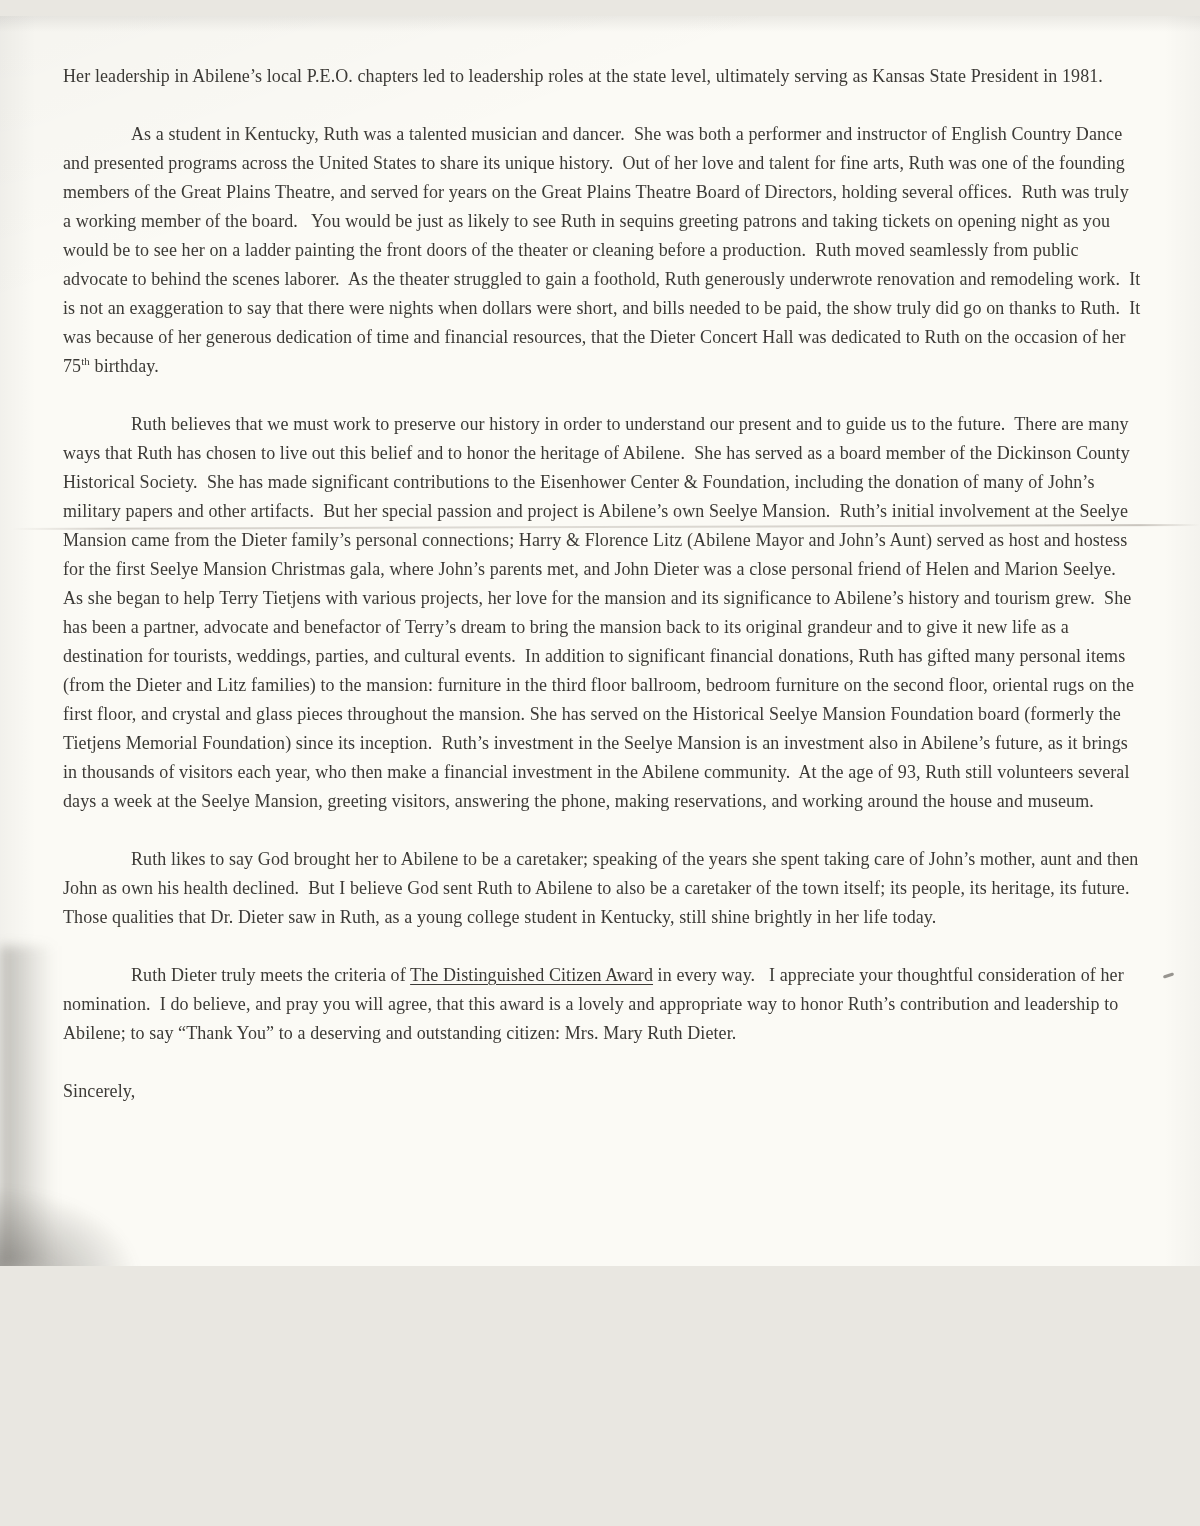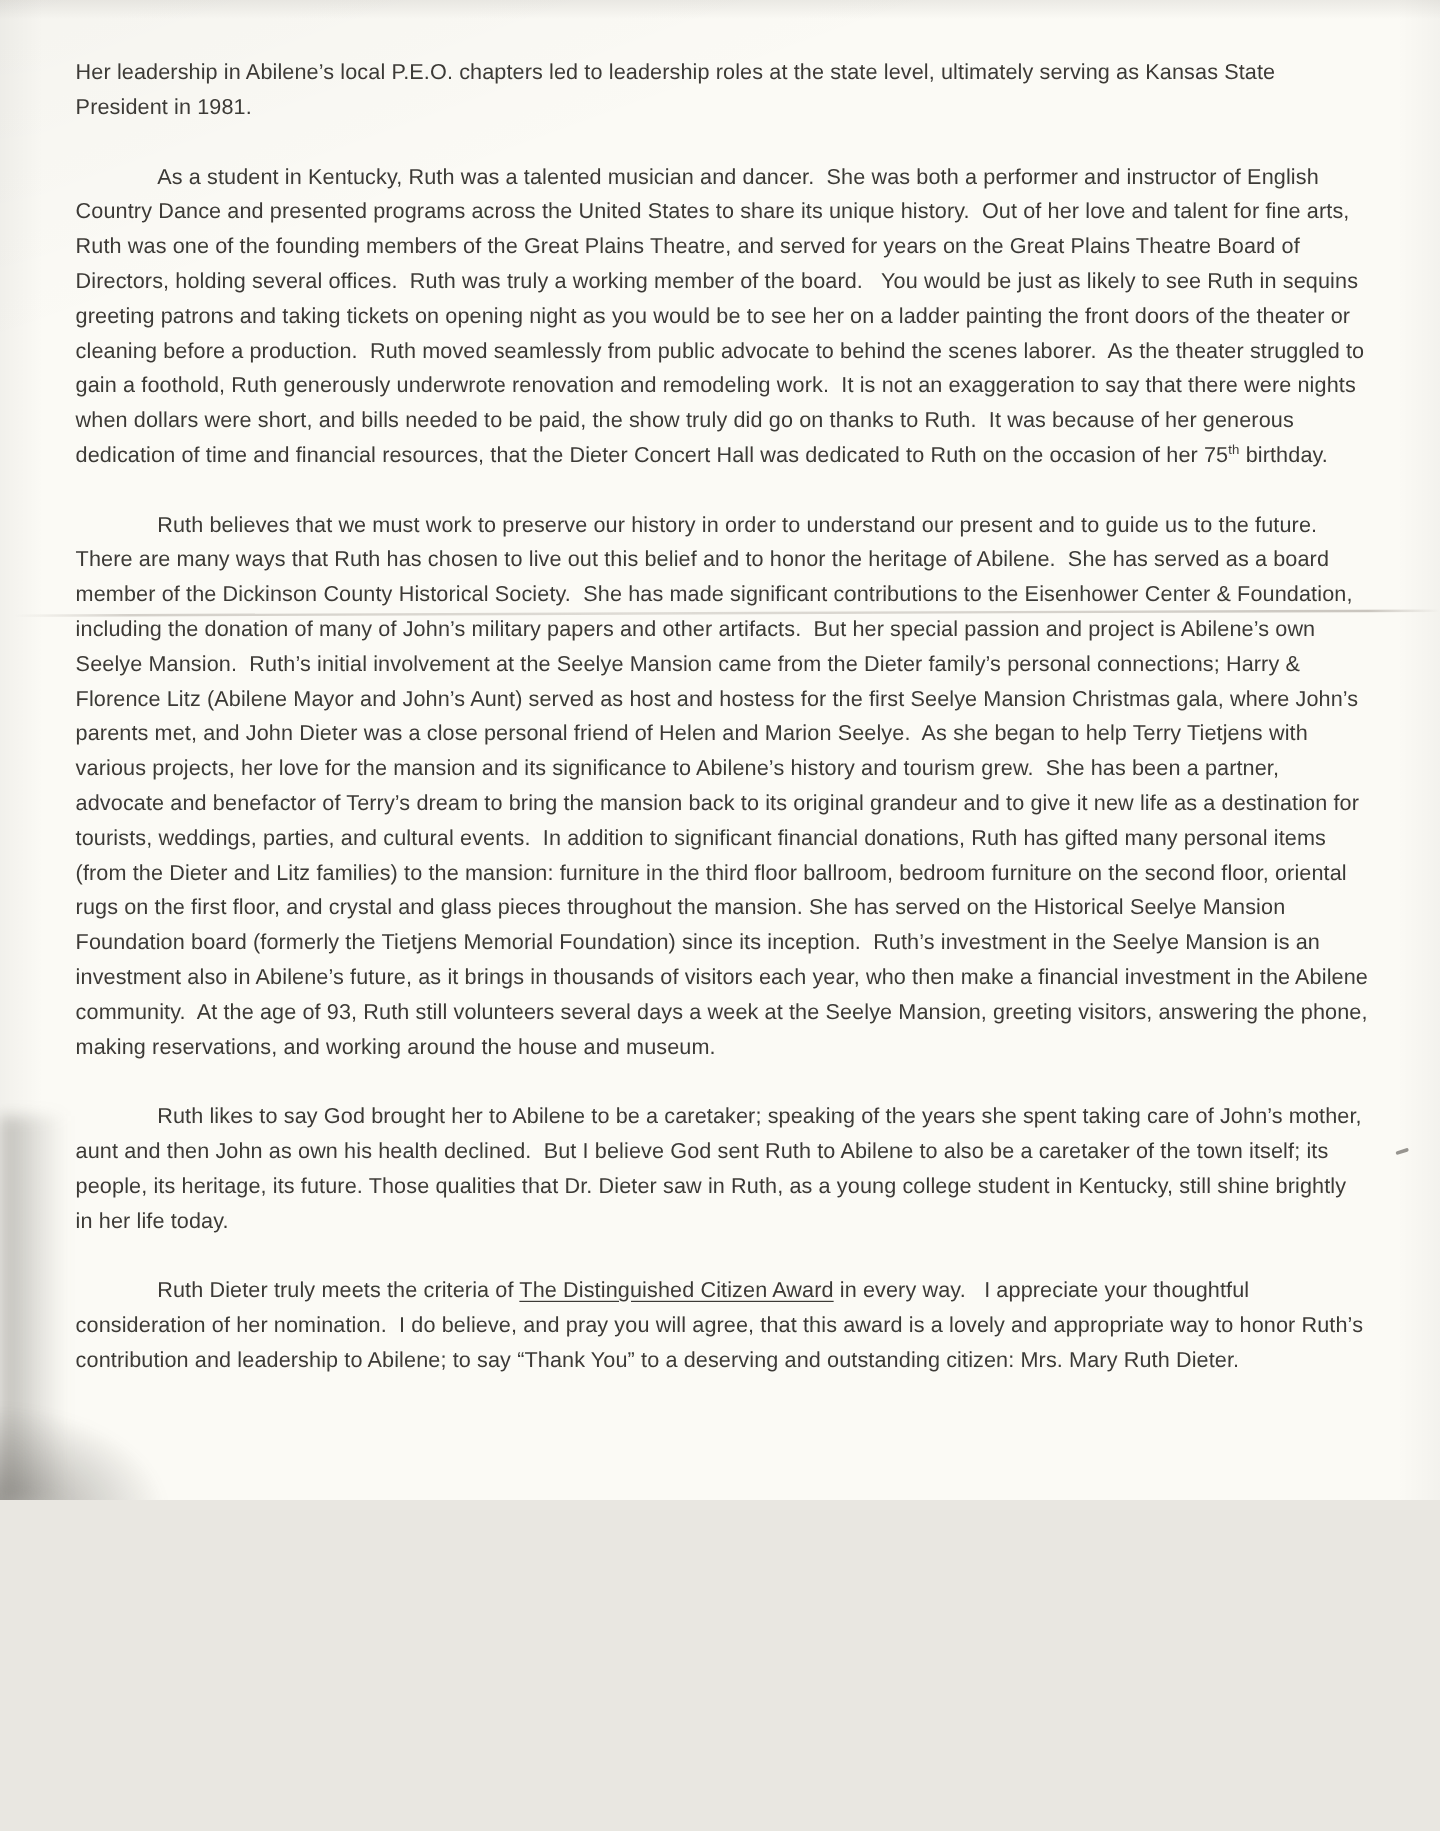--- a/index.html
+++ b/index.html
@@ -4,27 +4,27 @@
 <style>
   html, body {
     margin: 0;
     padding: 0;
     background: #e9e7e1;
   }
   .page {
     position: relative;
     width: 1200px;
     height: 1250px;
-    margin: 0 auto;
+    margin: 16px auto;
     background:
       linear-gradient(160deg, rgba(0,0,0,0.025), rgba(0,0,0,0) 18%),
       linear-gradient(to right, rgba(0,0,0,0.04), rgba(0,0,0,0) 3%, rgba(0,0,0,0) 97%, rgba(0,0,0,0.03)),
       #fbfaf5;
     overflow: hidden;
-    font-family: Liberation Sans, sans-serif;
+    font-family: Liberation Serif, serif;
     color: #3c3a36;
   }
   .content {
     position: absolute;
     left: 63px;
     top: 46px;
     width: 1078px;
     font-size: 18px;
     line-height: 29px;
     letter-spacing: 0.1px;
@@ -125,20 +125,21 @@
     <p class="para">Her leadership in Abilene’s local P.E.O. chapters led to leadership roles at the state level, ultimately serving as Kansas State President in 1981.</p>
 
     <p class="para indent"><span>As a student in Kentucky, Ruth was a talented musician and dancer.  She was both a performer and instructor of English Country Dance and presented programs across the United States to share its unique history.  Out of her love and talent for fine arts, Ruth was one of the founding members of the Great Plains Theatre, and served for years on the Great Plains Theatre Board of Directors, holding several offices.  Ruth was truly a working member of the board.   You would be just as likely to see Ruth in sequins greeting patrons and taking tickets on opening night as you would be to see her on a ladder painting the front doors of the theater or cleaning before a production.  Ruth moved seamlessly from public advocate to behind the scenes laborer.  As the theater struggled to gain a foothold, Ruth generously underwrote renovation and remodeling work.  It is not an exaggeration to say that there were nights when dollars were short, and bills needed to be paid, the show truly did go on thanks to Ruth.  It was because of her generous dedication of time and financial resources, that the Dieter Concert Hall was dedicated to Ruth on the occasion of her 75</span><sup class="th">th</sup><span> birthday.</span></p>
 
     <p class="para indent">Ruth believes that we must work to preserve our history in order to understand our present and to guide us to the future.  There are many ways that Ruth has chosen to live out this belief and to honor the heritage of Abilene.  She has served as a board member of the Dickinson County Historical Society.  She has made significant contributions to the Eisenhower Center &amp; Foundation, including the donation of many of John’s military papers and other artifacts.  But her special passion and project is Abilene’s own Seelye Mansion.  Ruth’s initial involvement at the Seelye Mansion came from the Dieter family’s personal connections; Harry &amp; Florence Litz (Abilene Mayor and John’s Aunt) served as host and hostess for the first Seelye Mansion Christmas gala, where John’s parents met, and John Dieter was a close personal friend of Helen and Marion Seelye.  As she began to help Terry Tietjens with various projects, her love for the mansion and its significance to Abilene’s history and tourism grew.  She has been a partner, advocate and benefactor of Terry’s dream to bring the mansion back to its original grandeur and to give it new life as a destination for tourists, weddings, parties, and cultural events.  In addition to significant financial donations, Ruth has gifted many personal items (from the Dieter and Litz families) to the mansion: furniture in the third floor ballroom, bedroom furniture on the second floor, oriental rugs on the first floor, and crystal and glass pieces throughout the mansion. She has served on the Historical Seelye Mansion Foundation board (formerly the Tietjens Memorial Foundation) since its inception.  Ruth’s investment in the Seelye Mansion is an investment also in Abilene’s future, as it brings in thousands of visitors each year, who then make a financial investment in the Abilene community.  At the age of 93, Ruth still volunteers several days a week at the Seelye Mansion, greeting visitors, answering the phone, making reservations, and working around the house and museum.</p>
 
     <p class="para indent">Ruth likes to say God brought her to Abilene to be a caretaker; speaking of the years she spent taking care of John’s mother, aunt and then John as own his health declined.  But I believe God sent Ruth to Abilene to also be a caretaker of the town itself; its people, its heritage, its future. Those qualities that Dr. Dieter saw in Ruth, as a young college student in Kentucky, still shine brightly in her life today.</p>
 
     <p class="para indent"><span>Ruth Dieter truly meets the criteria of </span><span class="award-underline">The Distinguished Citizen Award</span><span> in every way.   I appreciate your thoughtful consideration of her nomination.  I do believe, and pray you will agree, that this award is a lovely and appropriate way to honor Ruth’s contribution and leadership to Abilene; to say “Thank You” to a deserving and outstanding citizen: Mrs. Mary Ruth Dieter.</span></p>
 
+    <p class="closing">Sincerely,</p>
 
 
   </div>
 
   <div class="crease"></div>
   <div class="pen-mark"></div>
   <div class="shadow-left-edge"></div>
   <div class="shadow-corner"></div>
 </div>
 

